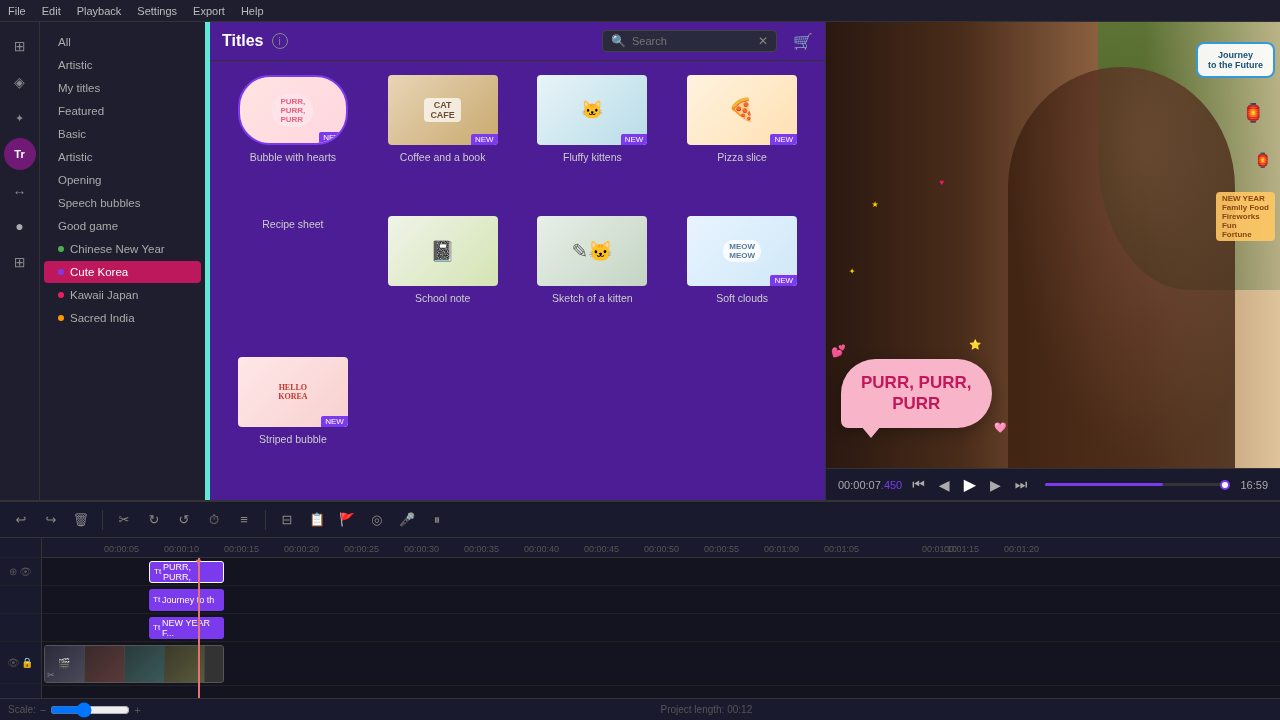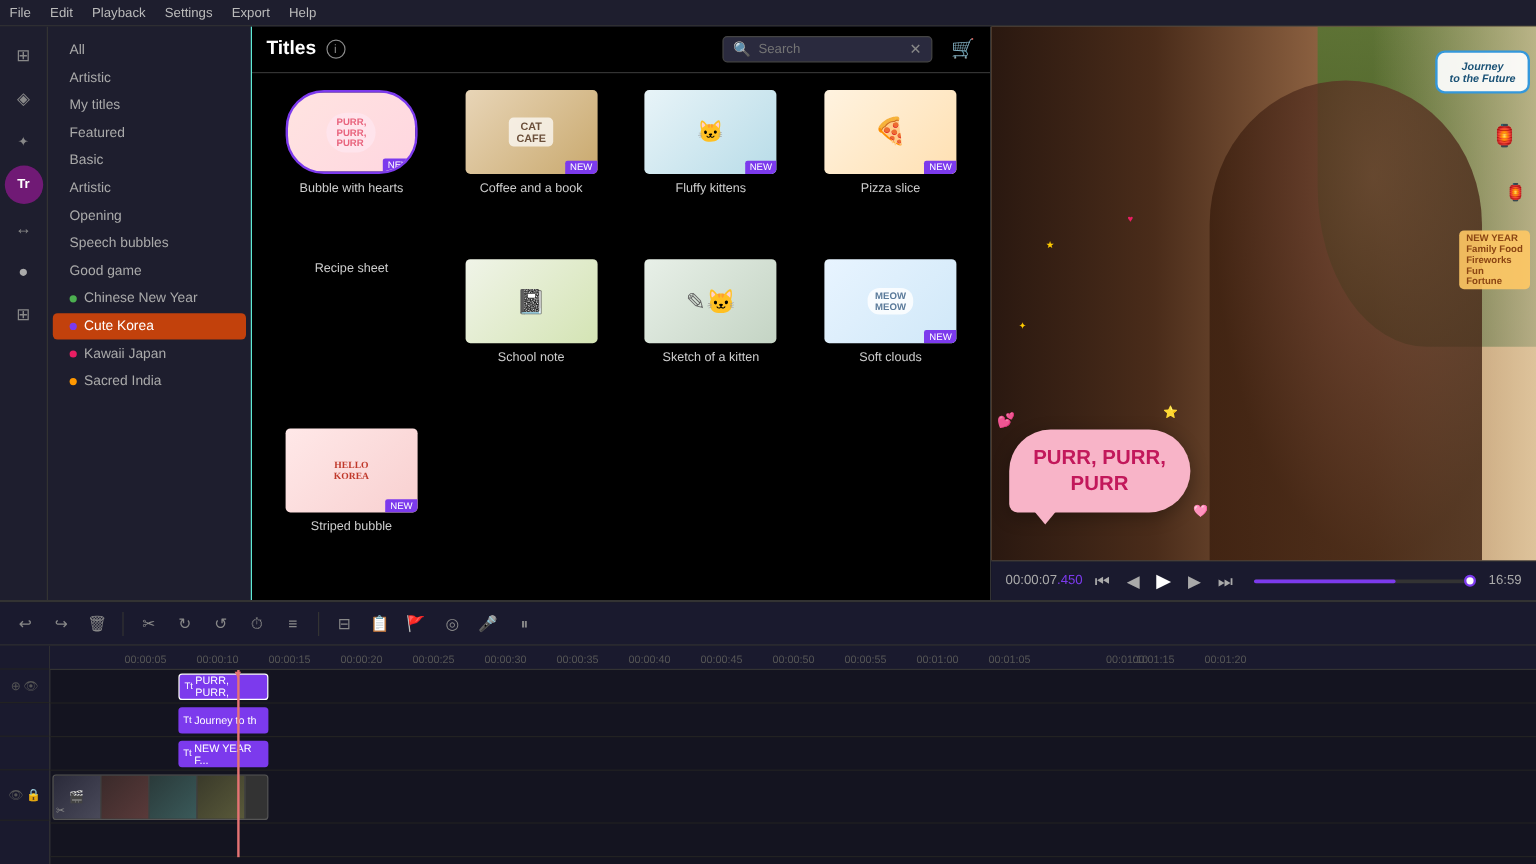--- a/index.html
+++ b/index.html
@@ -12,28 +12,28 @@
     
     .main-area { display: flex; flex: 1; overflow: hidden; }
 
     
     .icon-sidebar { width: 40px; background: #1e1e2e; display: flex; flex-direction: column; align-items: center; padding-top: 8px; gap: 4px; border-right: 1px solid #333; flex-shrink: 0; }
     .icon-btn { width: 32px; height: 32px; display: flex; align-items: center; justify-content: center; border-radius: 4px; cursor: pointer; color: #888; font-size: 14px; }
     .icon-btn.active { background: #7c3aed; color: #fff; }
     .icon-btn.avatar { background: #701a75; border-radius: 50%; color: #fff; font-size: 11px; font-weight: bold; }
 
     
-    .category-panel { width: 170px; background: #1e1e2e; border-right: 1px solid #5eead4; display: flex; flex-direction: column; flex-shrink: 0; overflow-y: auto; }
+    .category-panel { width: 170px; background: #1e1e2e; border-right: 5px solid #5eead4; display: flex; flex-direction: column; flex-shrink: 0; overflow-y: auto; }
     .category-panel ul { list-style: none; padding: 8px 0; }
     .category-panel li { padding: 5px 14px; cursor: pointer; font-size: 11.5px; color: #aaa; border-radius: 4px; margin: 1px 4px; display: flex; align-items: center; gap: 6px; }
-    .category-panel li.active { background: #c2410c; color: #fff; }
+    .category-panel li.active { background: #be185d; color: #fff; }
     .category-panel li .dot { width: 6px; height: 6px; border-radius: 50%; flex-shrink: 0; }
 
     
-    .content-panel { flex: 1; background: #000000; display: flex; flex-direction: column; overflow: hidden; }
+    .content-panel { flex: 1; background: #4c1d95; display: flex; flex-direction: column; overflow: hidden; }
     .content-header { display: flex; align-items: center; padding: 8px 12px; gap: 8px; border-bottom: 1px solid #333; flex-shrink: 0; }
     .content-header h2 { font-size: 16px; color: #fff; font-weight: 600; }
     .info-icon { width: 16px; height: 16px; border-radius: 50%; border: 1px solid #888; display: flex; align-items: center; justify-content: center; font-size: 10px; color: #888; cursor: pointer; }
     .spacer { flex: 1; }
     .search-box { display: flex; align-items: center; background: #2a2a3e; border: 1px solid #444; border-radius: 4px; padding: 3px 8px; gap: 6px; }
     .search-box input { background: none; border: none; outline: none; color: #ccc; font-size: 11px; width: 120px; }
     .cart-icon { color: #888; cursor: pointer; font-size: 16px; margin-left: 8px; }
 
     
     .titles-grid { display: grid; grid-template-columns: repeat(4, 1fr); gap: 0; padding: 8px; overflow-y: auto; flex: 1; }
@@ -238,21 +238,21 @@
 
         <div style="position:absolute;inset:0;background:linear-gradient(to right, #2a1810 0%, #4a2c1a 30%, #8b6040 60%, #c8a070 100%);"></div>
 
         <div style="position:absolute;top:0;right:0;width:40%;height:60%;background:linear-gradient(135deg,#4a7a30,#2a5a18,#1a4010);opacity:0.7;border-radius:0 0 0 50%;"></div>
 
         <div style="position:absolute;top:0;right:0;width:30%;height:100%;background:linear-gradient(to left,#e8d4b0aa,transparent);"></div>
 
         <div style="position:absolute;bottom:0;right:10%;width:50%;height:90%;background:radial-gradient(ellipse at 60% 20%, #6b4030 0%, #3a1e0e 70%);border-radius:50% 50% 0 0 / 30% 30% 0 0;opacity:0.8;"></div>
 
         <div style="position:absolute;top:20px;right:5px;background:rgba(255,255,255,0.92);border-radius:8px;padding:6px 10px;text-align:center;border:2px solid #3498db;">
-          <div style="font-size:9px;font-weight:bold;color:#1a5276;font-style:italic;">Journey<br>to the Future</div>
+          <div style="font-size:9px;font-weight:bold;color:#1a5276;">Journey<br>to the Future</div>
         </div>
 
         <div style="position:absolute;right:15px;top:80px;font-size:18px;">🏮</div>
         <div style="position:absolute;right:8px;top:130px;font-size:14px;">🏮</div>
 
         <div style="position:absolute;right:5px;top:170px;background:rgba(255,200,100,0.9);border-radius:4px;padding:2px 6px;font-size:8px;font-weight:bold;color:#8b4513;">NEW YEAR<br>Family Food<br>Fireworks<br>Fun<br>Fortune</div>
 
         <div style="position:absolute;bottom:40px;left:15px;">
           <div style="background:#f8b4c8;border-radius:40px 40px 40px 8px;padding:14px 20px;box-shadow:0 4px 15px rgba(0,0,0,0.3);position:relative;">
             <div style="font-size:17px;font-weight:900;color:#c2185b;line-height:1.2;text-align:center;font-family:Arial,sans-serif;">PURR, PURR,<br>PURR</div>
@@ -388,13 +388,20 @@
             <div style="width:40px;height:100%;background:linear-gradient(135deg,#3a3a2a,#5a5a3a);border-right:1px solid #444;flex-shrink:0;"></div>
             <div style="position:absolute;bottom:2px;left:2px;color:#888;font-size:9px;">✂</div>
           </div>
         </div>
 
         <div style="height:28px;border-bottom:1px solid #222;"></div>
       </div>
     </div>
   </div>
 
+  <div style="height:22px;background:#1a1a2e;display:flex;align-items:center;padding:0 8px;border-top:1px solid #333;flex-shrink:0;">
+    <span style="font-size:10px;color:#555;margin-right:4px;">Scale:</span>
+    <span style="color:#555;font-size:11px;cursor:pointer;">−</span>
+    <input type="range" min="0" max="100" value="40" style="width: 80px; margin: 0px 4px;">
+    <span style="color:#555;font-size:11px;cursor:pointer;">+</span>
+    <span style="flex:1;text-align:center;font-size:10px;color:#555;">Project length: 00:12</span>
+  </div>
 </div>
 
 </body></html>

